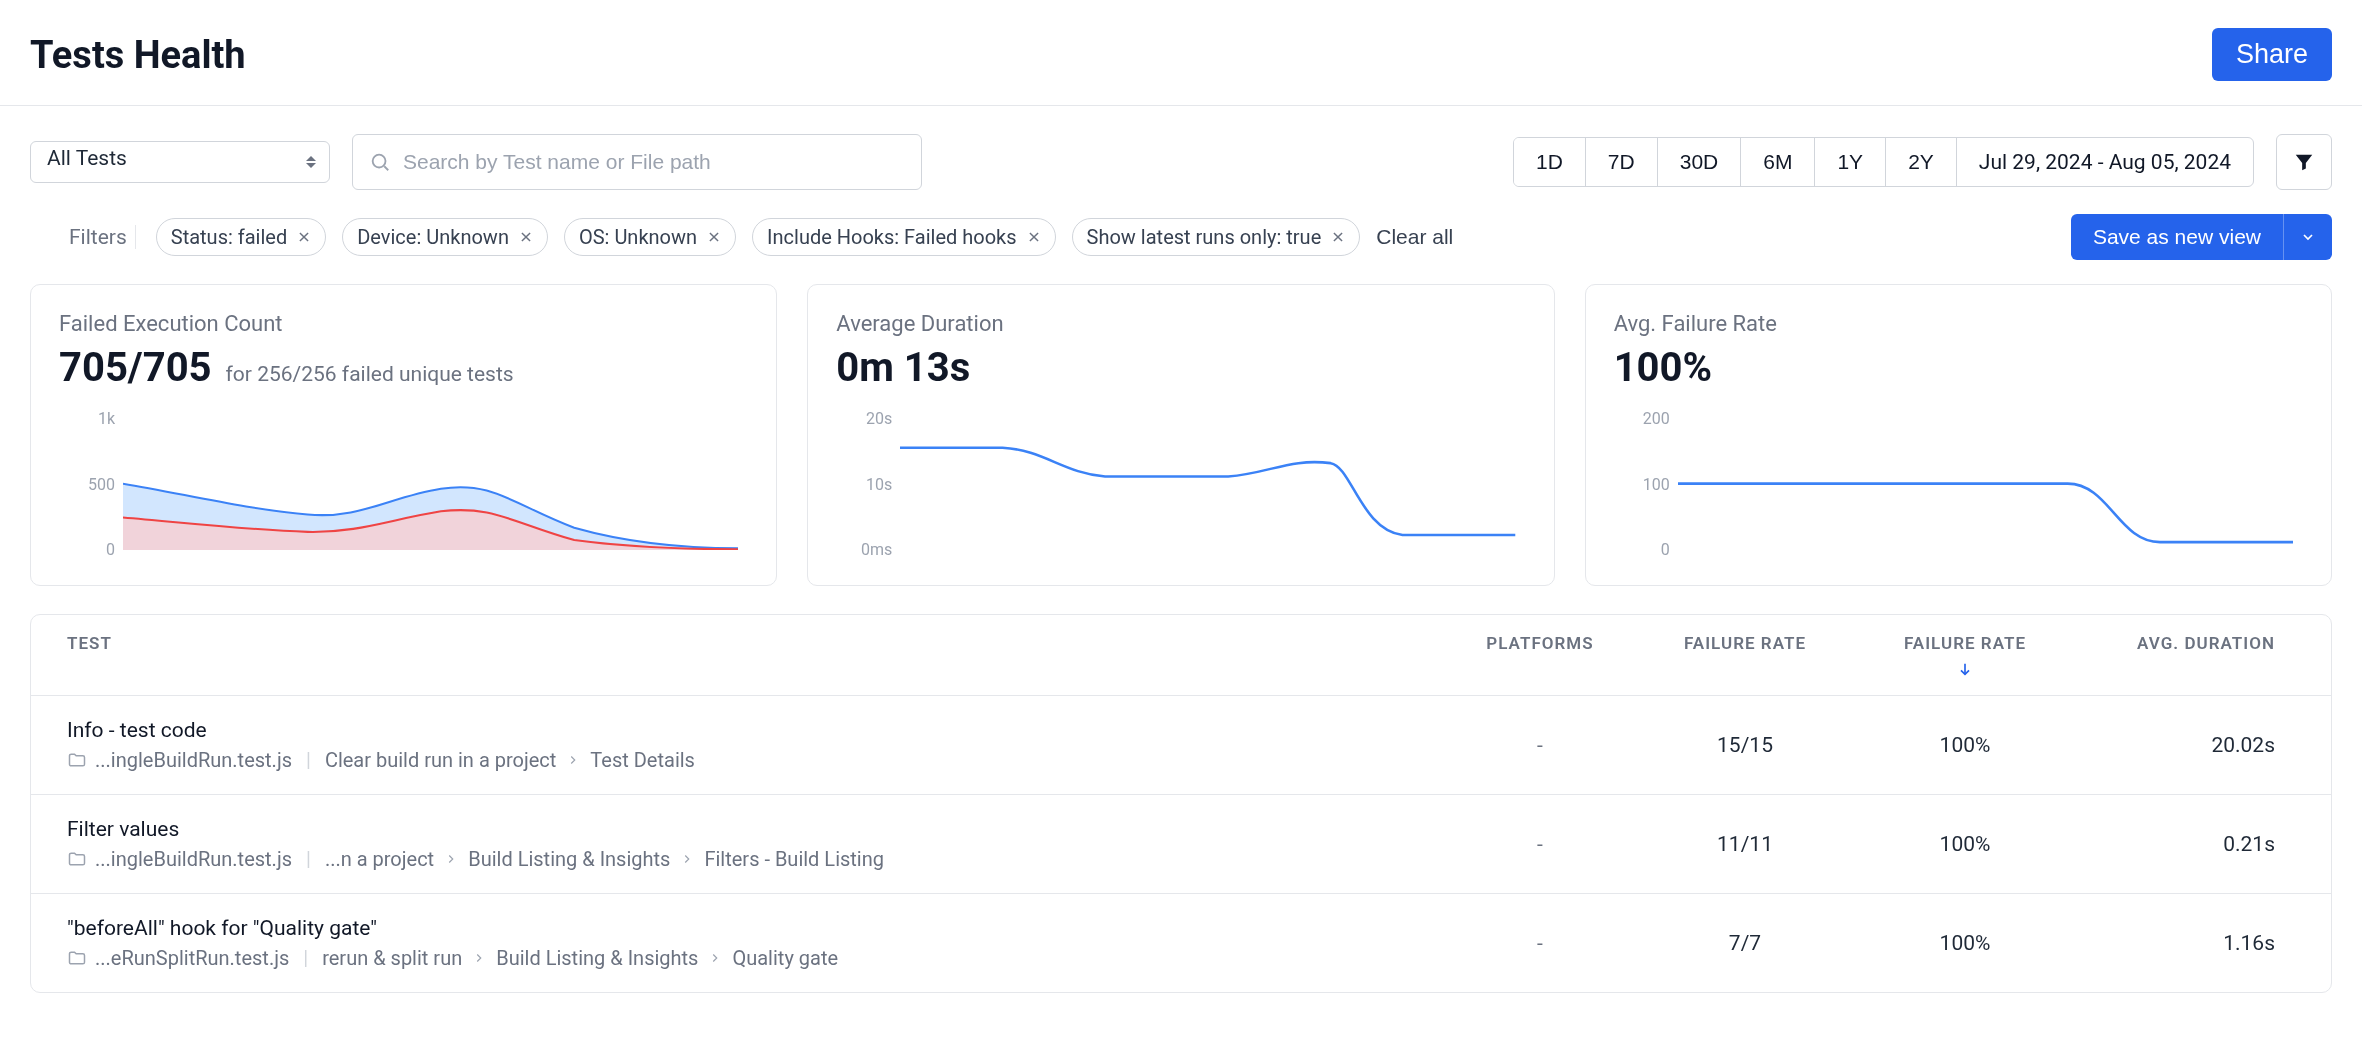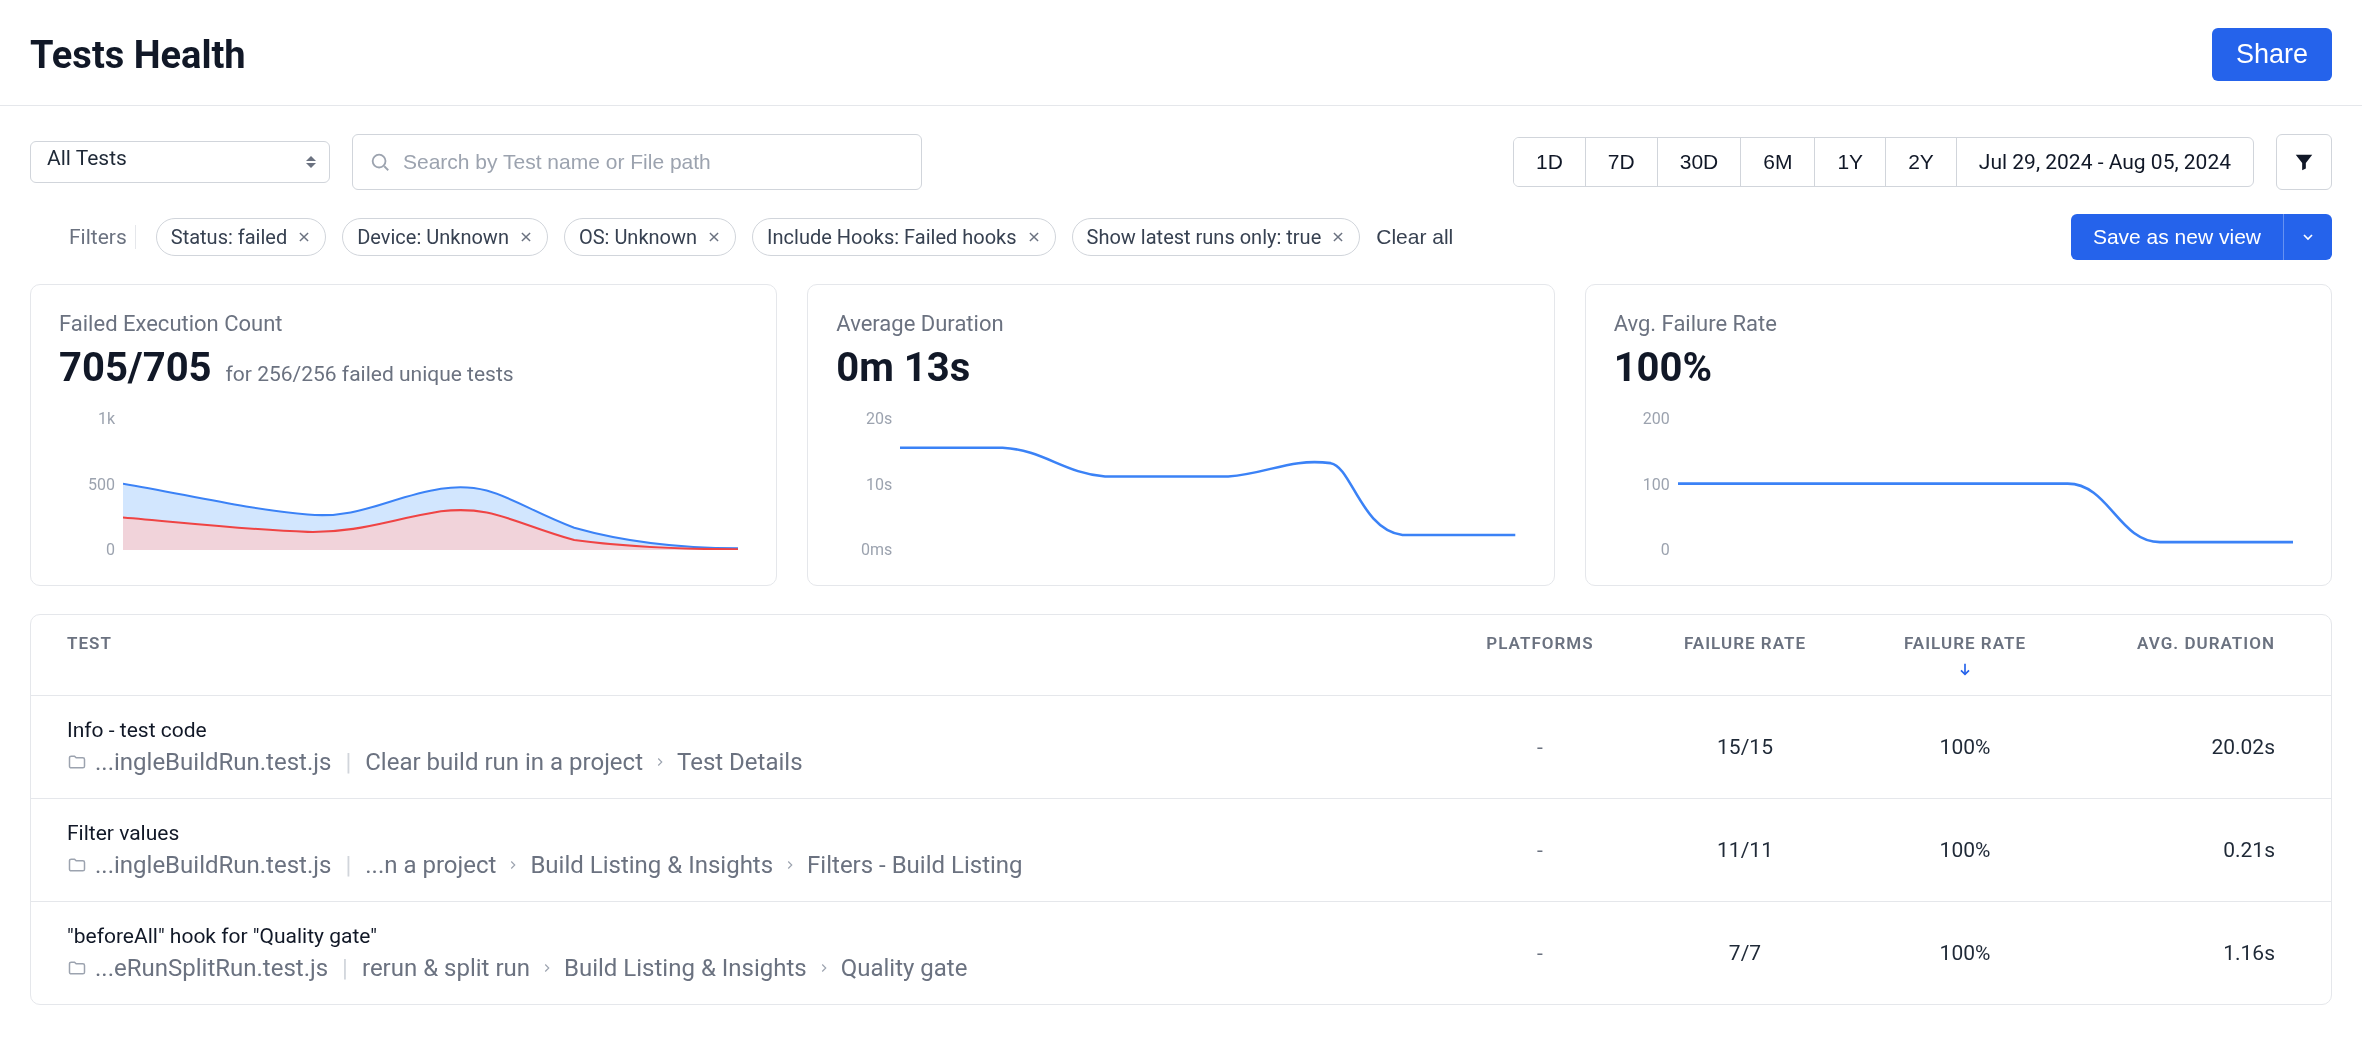--- a/index.html
+++ b/index.html
@@ -56,21 +56,21 @@
 .col-test { flex: 1; }
 .col-plat { width: 190px; text-align: center; }
 .col-fc { width: 220px; text-align: center; }
 .col-fr { width: 220px; text-align: center; display: flex; justify-content: space-between; align-items: center; gap: 8px; flex-direction: column; }
 .col-dur { width: 220px; text-align: right; padding-right: 20px; }
 
 .trow { display: flex; padding: 22px 36px; border-bottom: 1px solid #e5e7eb; align-items: center; }
 .trow:last-child { border-bottom: none; }
 .test-cell { flex: 1; }
 .test-name { font-size: 21px; color: #111827; margin-bottom: 6px; }
-.test-path { display: flex; align-items: center; gap: 8px; font-size: 24px; color: #6b7280; flex-wrap: wrap; }
+.test-path { display: flex; align-items: center; gap: 8px; font-size: 20px; color: #6b7280; flex-wrap: wrap; }
 .folder-icon { display: inline-flex; }
 .path-sep { padding: 0 2px; }
 .path-divider { color: #d1d5db; margin: 0 6px; }
 .cell-plat { width: 190px; text-align: center; font-size: 21px; color: #6b7280; }
 .cell-fc { width: 220px; text-align: center; font-size: 21px; }
 .cell-fr { width: 220px; text-align: center; font-size: 21px; }
 .cell-dur { width: 220px; text-align: right; font-size: 21px; padding-right: 20px; }
 
 svg { display: block; }
 </style>

